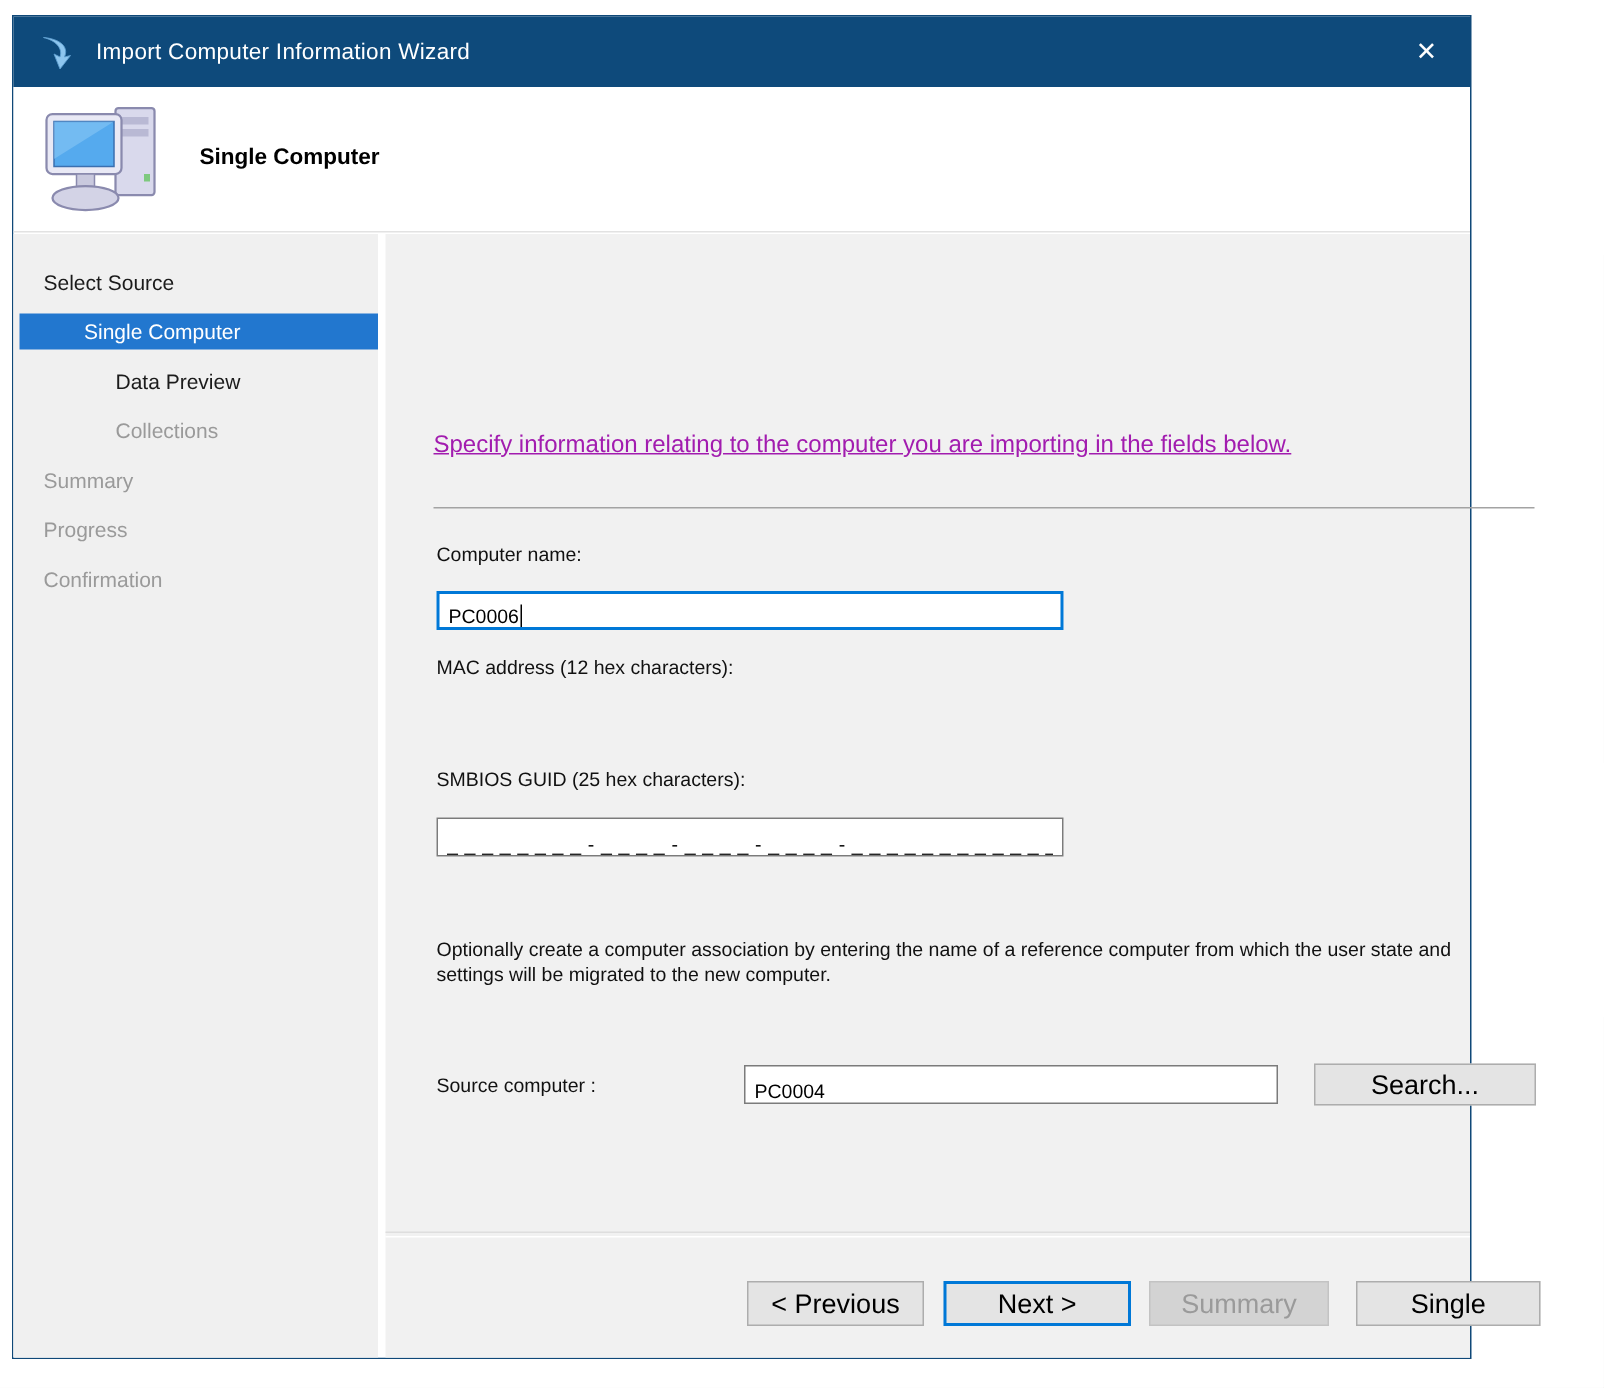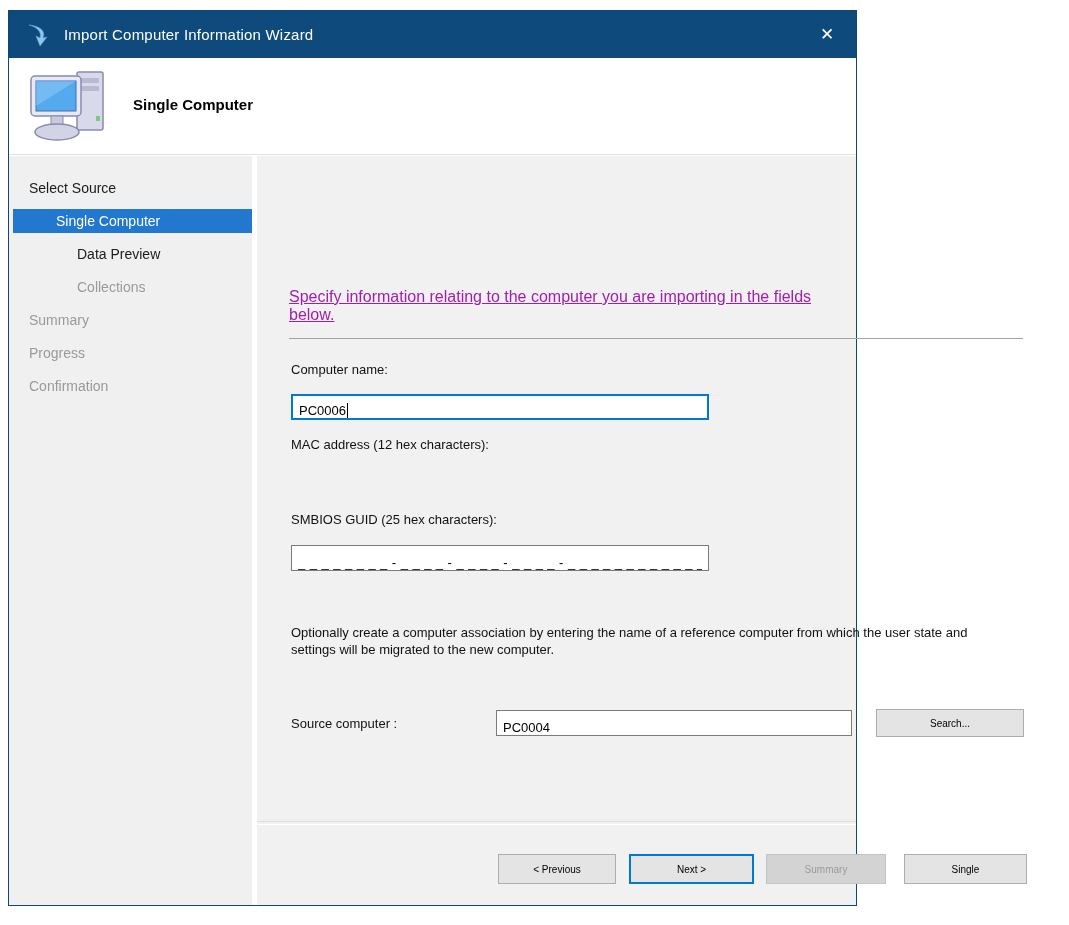--- a/index.html
+++ b/index.html
@@ -1,17 +1,17 @@
 <!DOCTYPE html>
 <html style="--titlebar: #0e4a7b; --window-border: #0f4878; --accent: #0078d7; --nav-selected: #2277cf; --heading: #3183d9; --disabled-text: #9a9a9a;"><head>
 <meta charset="utf-8">
 <style>
   html,body{margin:0;padding:0;background:#ffffff;font-family:"Liberation Sans",sans-serif;}
   .stage{position:relative;width:1069px;height:925px;background:#ffffff;overflow:hidden;}
-  .window{position:absolute;left:8px;top:10px;width:849px;height:896px;background:#ffffff;
+  .window{position:absolute;left:8px;top:10px;width:973px;height:896px;background:#ffffff;
           border:1px solid var(--window-border,#0f4878);box-sizing:border-box;}
 
   
   .titlebar{position:absolute;left:0;top:0;right:0;height:47px;background:var(--titlebar,#0e4a7b);
             display:flex;align-items:center;}
   .titlebar .app-icon{margin-left:17px;width:26px;height:26px;flex:0 0 auto;}
   .titlebar .title{color:#ffffff;font-size:15px;margin-left:12px;letter-spacing:0.2px;}
   .close-btn{position:absolute;right:16px;top:12px;width:26px;height:24px;color:#ffffff;
              font-size:17px;line-height:24px;text-align:center;cursor:default;}
 
@@ -41,21 +41,21 @@
   .txt{position:absolute;left:34px;width:418px;height:26px;background:#ffffff;border:1px solid #7b7b7b;
        box-sizing:border-box;font-size:13px;color:#000000;display:flex;align-items:flex-end;padding:0 6px;}
   .txt.focused{border:2px solid var(--accent,#0078d7);}
   .caret{display:inline-block;width:1px;height:15px;background:#000;margin-left:1px;}
   .mask{letter-spacing:4.5px;white-space:nowrap;overflow:hidden;}
 
   .note-text{position:absolute;left:34px;top:468px;width:712px;font-size:13px;line-height:17px;color:#111111;}
 
   .src-label{position:absolute;left:34px;top:560px;font-size:13px;color:#111111;}
   .src-input{left:239px;top:554px;width:356px;}
-  .btn{box-sizing:border-box;background:#e4e4e4;border:1px solid #adadad;font-size:10px;color:#000000;
+  .btn{box-sizing:border-box;background:#e4e4e4;border:1px solid #adadad;font-size:18px;color:#000000;
        display:flex;align-items:center;justify-content:center;font-family:"Liberation Sans",sans-serif;}
   .search-btn{position:absolute;left:619px;top:553px;width:148px;height:28px;}
 
   .footer-rule{position:absolute;left:0;top:665px;right:0;height:2px;
                border-top:1px solid #dedede;border-bottom:1px solid #ffffff;}
   .fbtn{position:absolute;top:698px;height:30px;}
   .btn-previous{left:241px;width:118px;}
   .btn-next{left:372px;width:125px;border:2px solid var(--accent,#0078d7);}
   .btn-summary{left:509px;width:120px;background:#d3d3d3;border-color:#c3c3c3;color:#9a9a9a;}
   .btn-cancel{left:647px;width:123px;}

